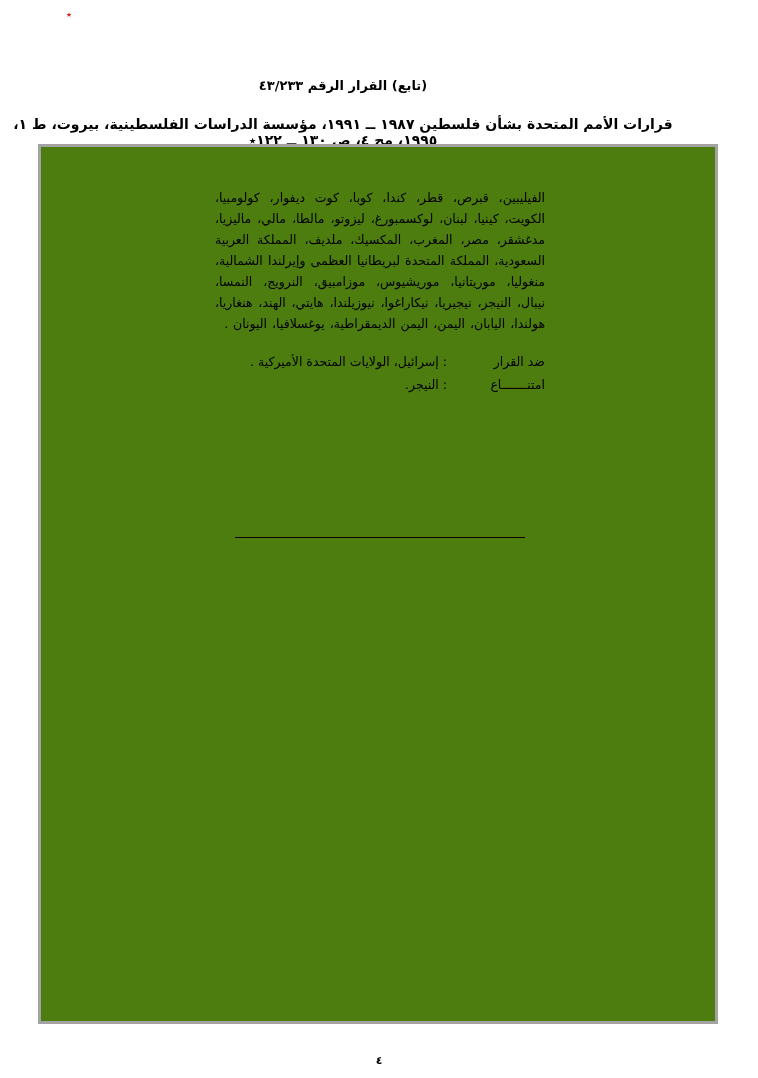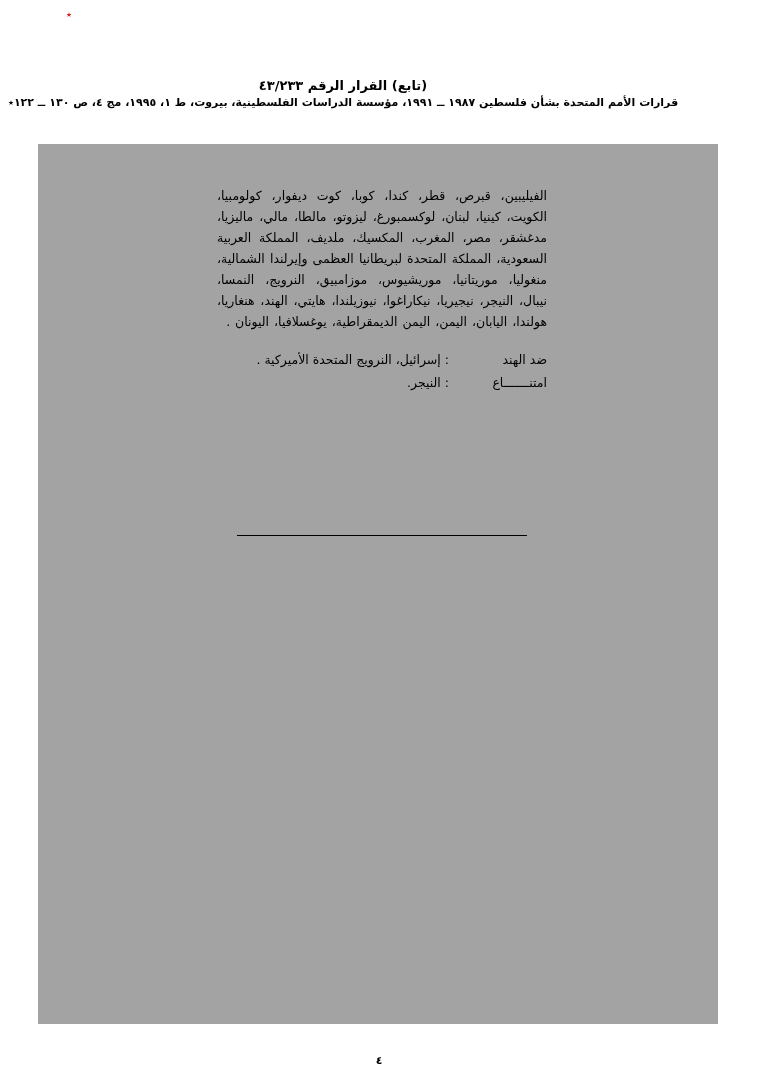--- a/index.html
+++ b/index.html
@@ -38,37 +38,37 @@
     text-align: center;
   }
   .doc-header .title {
     font-size: 13px;
     font-weight: bold;
     color: #000000;
     letter-spacing: 0.5px;
     direction: rtl;
   }
   .doc-header .subtitle {
-    margin-top: 3px;
-    font-size: 11px;
+    margin-top: 23px;
+    font-size: 14px;
     font-weight: bold;
     color: #000000;
     direction: rtl;
   }
 
   
   .frame {
     position: absolute;
     top: 144px;
     left: 38px;
     width: 680px;
     height: 880px;
-    border: 1px solid #a3a3a3;
+    border: 3px solid #a3a3a3;
     box-sizing: border-box;
-    background: #a3a3a3;
+    background: #4d7c0f;
   }
 
   .content {
     position: absolute;
     top: 40px;
     right: 170px;
     width: 330px;
     direction: rtl;
     text-align: right;
   }
@@ -136,23 +136,23 @@
 
   <div class="frame">
 
     <div class="content">
 
       <div class="body-text">الفيليبين، قبرص، قطر، كندا، كوبا، كوت ديفوار، كولومبيا، الكويت، كينيا، لبنان، لوكسمبورغ، ليزوتو، مالطا، مالي، ماليزيا، مدغشقر، مصر، المغرب، المكسيك، ملديف، المملكة العربية السعودية، المملكة المتحدة لبريطانيا العظمى وإيرلندا الشمالية، منغوليا، موريتانيا، موريشيوس، موزامبيق، النرويج، النمسا، نيبال، النيجر، نيجيريا، نيكاراغوا، نيوزيلندا، هايتي، الهند، هنغاريا، هولندا، اليابان، اليمن، اليمن الديمقراطية، يوغسلافيا، اليونان .</div>
 
       <div class="vote-lines">
 
         <div class="vote-line">
-          <span class="vote-label">ضد الهند</span>
+          <span class="vote-label">ضد القرار</span>
           <span class="vote-sep">:</span>
-          <span class="vote-value">إسرائيل، النرويج المتحدة الأميركية .</span>
+          <span class="vote-value">إسرائيل، الولايات المتحدة الأميركية .</span>
         </div>
 
         <div class="vote-line">
           <span class="vote-label">امتنـــــــاع</span>
           <span class="vote-sep">:</span>
           <span class="vote-value">النيجر.</span>
         </div>
 
       </div>
     </div>

